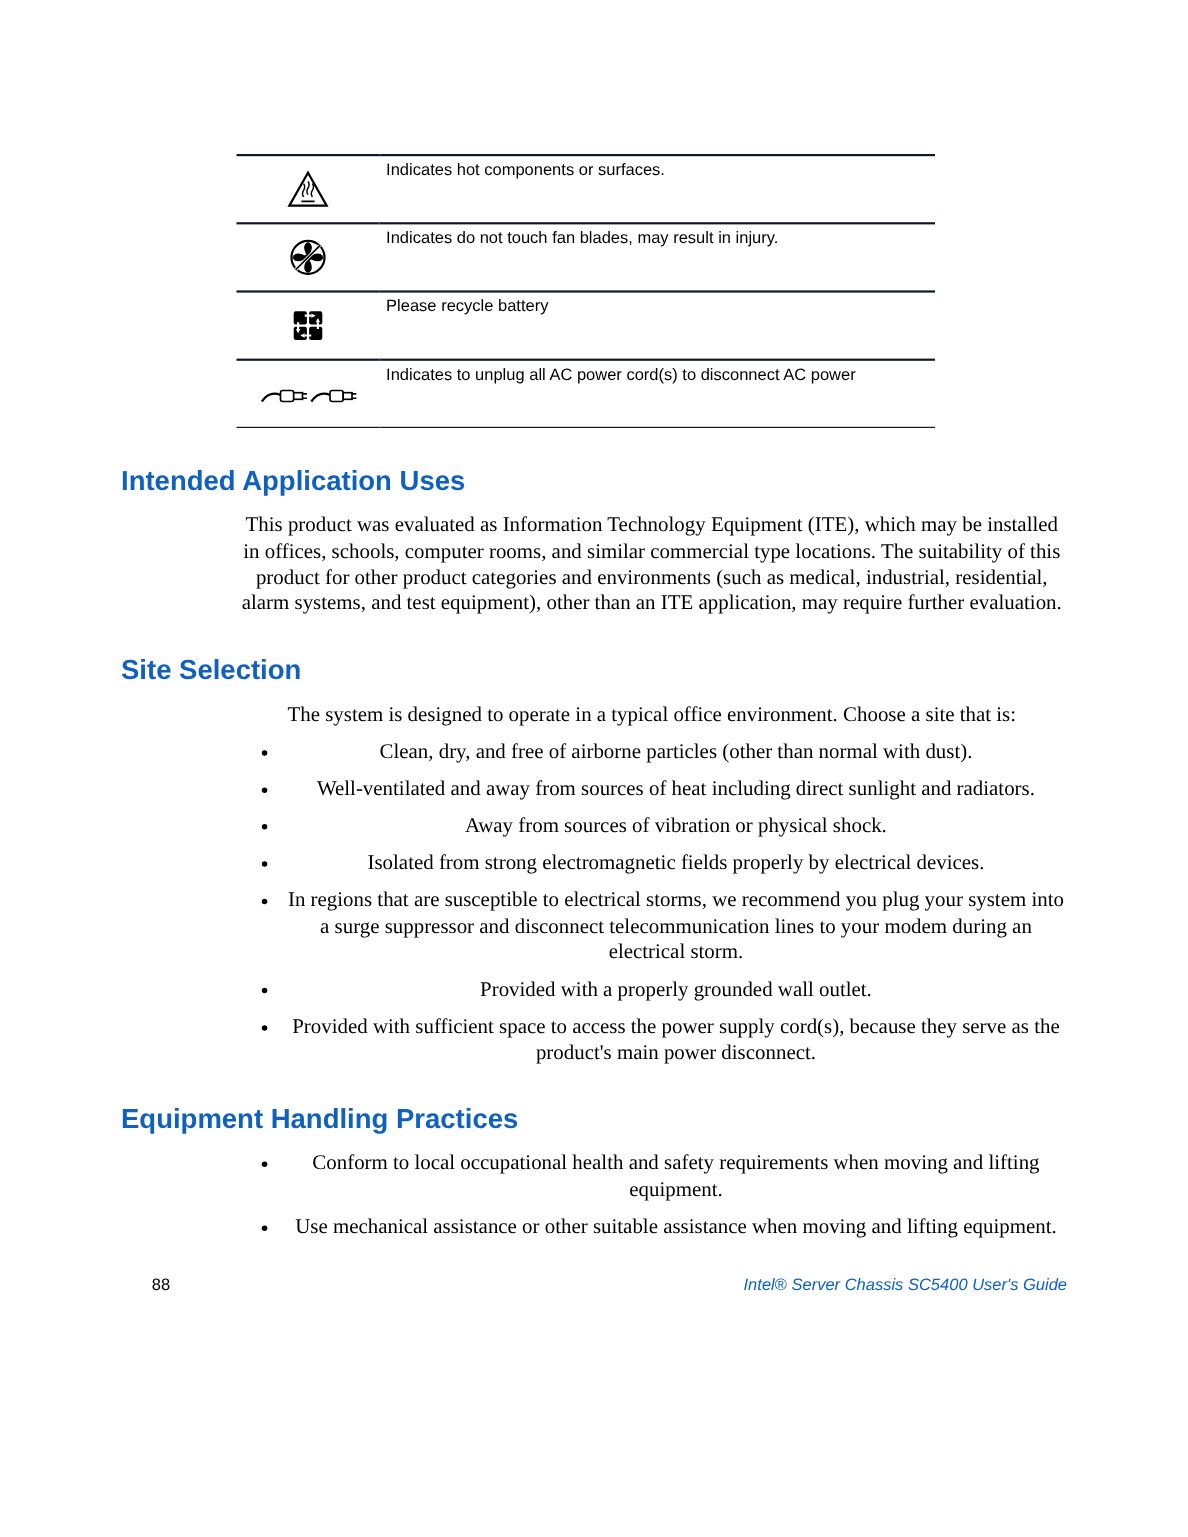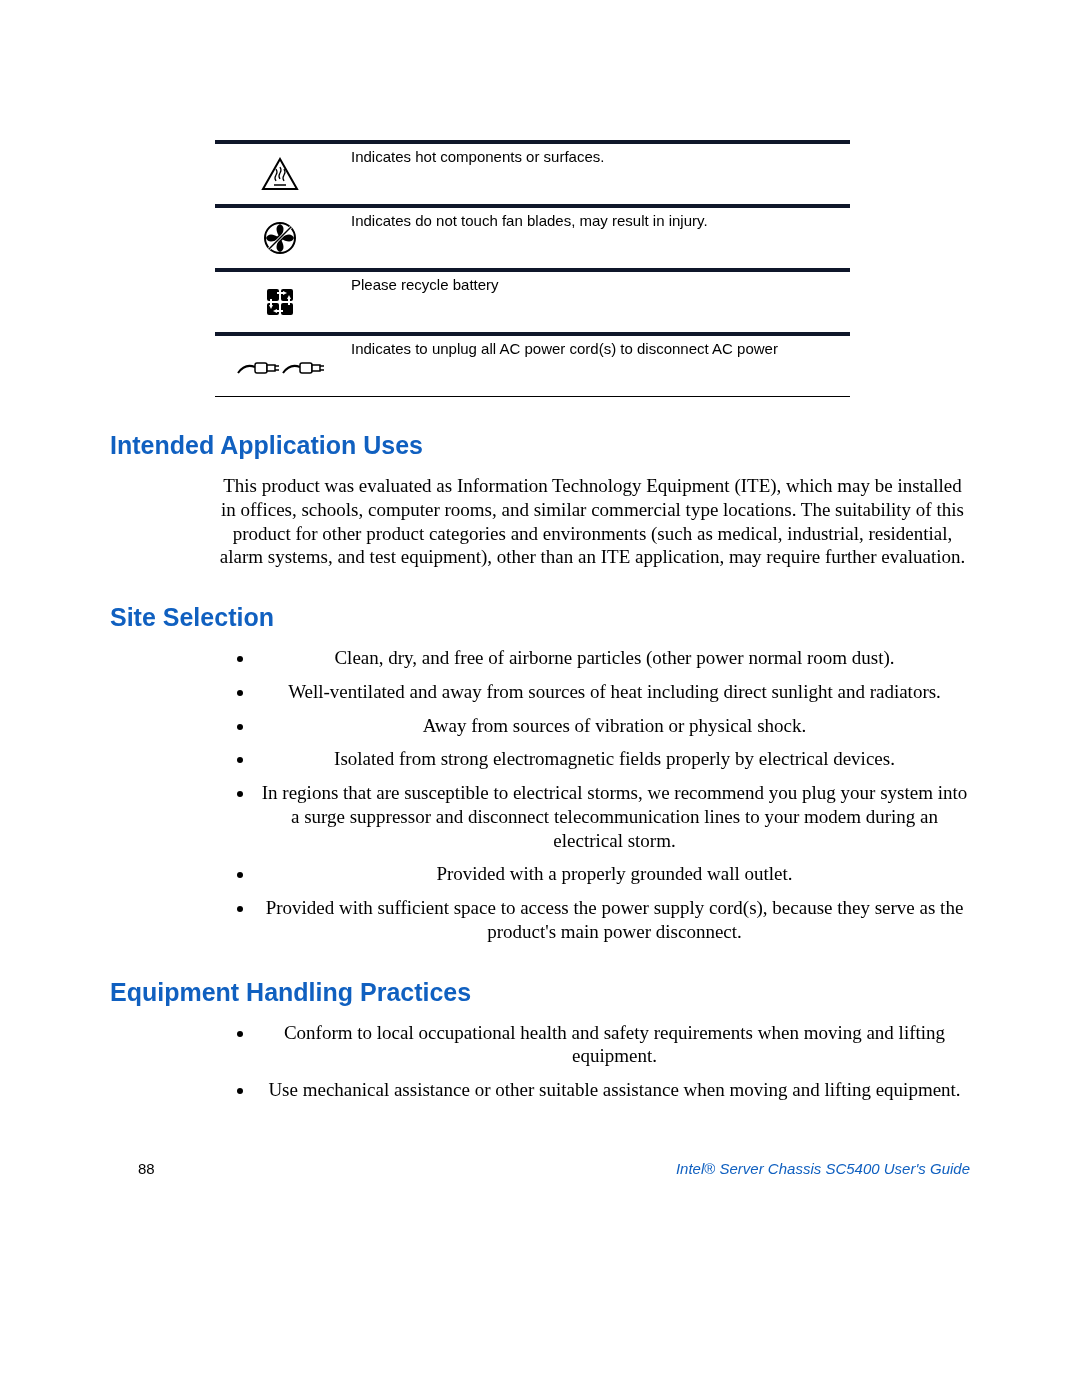--- a/index.html
+++ b/index.html
@@ -15,21 +15,21 @@
     position: relative;
     box-sizing: border-box;
     padding: 140px 110px 0 110px;
   }
   .sym-table {
     width: 635px;
     margin-left: 105px;
     border-collapse: collapse;
   }
   .sym-table tr {
-    border-top: 4px solid #0f172a;
+    border-top: 2px solid #0f172a;
   }
   .sym-table tr:last-child {
     border-bottom: 1px solid #000;
   }
   .sym-table td {
     padding: 4px 6px 4px 6px;
     vertical-align: top;
     font-family: Arial, Helvetica, sans-serif;
     font-size: 15px;
   }
@@ -160,22 +160,23 @@
   </tbody>
     </table>
 
   <h2 class="section">Intended Application Uses</h2>
   <div class="body-text">
     <p>This product was evaluated as Information Technology Equipment (ITE), which may be installed in offices, schools, computer rooms, and similar commercial type locations. The suitability of this product for other product categories and environments (such as medical, industrial, residential, alarm systems, and test equipment), other than an ITE application, may require further evaluation.</p>
   </div>
 
   <h2 class="section">Site Selection</h2>
   <div class="body-text">
+    <p>The system is designed to operate in a typical office environment. Choose a site that is:</p>
     <ul class="bullets">
-      <li>Clean, dry, and free of airborne particles (other power normal room dust).</li>
+      <li>Clean, dry, and free of airborne particles (other than normal with dust).</li>
       <li>Well-ventilated and away from sources of heat including direct sunlight and radiators.</li>
       <li>Away from sources of vibration or physical shock.</li>
       <li>Isolated from strong electromagnetic fields properly by electrical devices.</li>
       <li>In regions that are susceptible to electrical storms, we recommend you plug your system into a surge suppressor and disconnect telecommunication lines to your modem during an electrical storm.</li>
       <li>Provided with a properly grounded wall outlet.</li>
       <li>Provided with sufficient space to access the power supply cord(s), because they serve as the product's main power disconnect.</li>
     </ul>
   </div>
 
   <h2 class="section">Equipment Handling Practices</h2>

